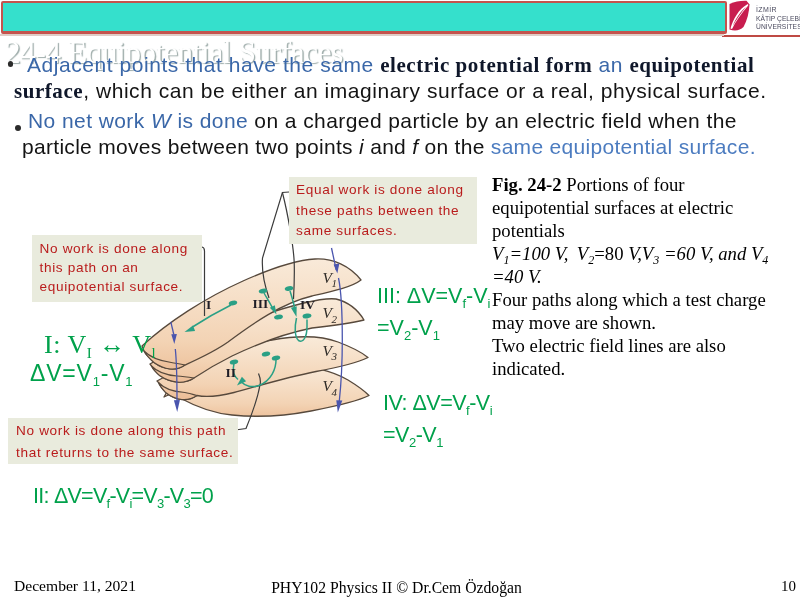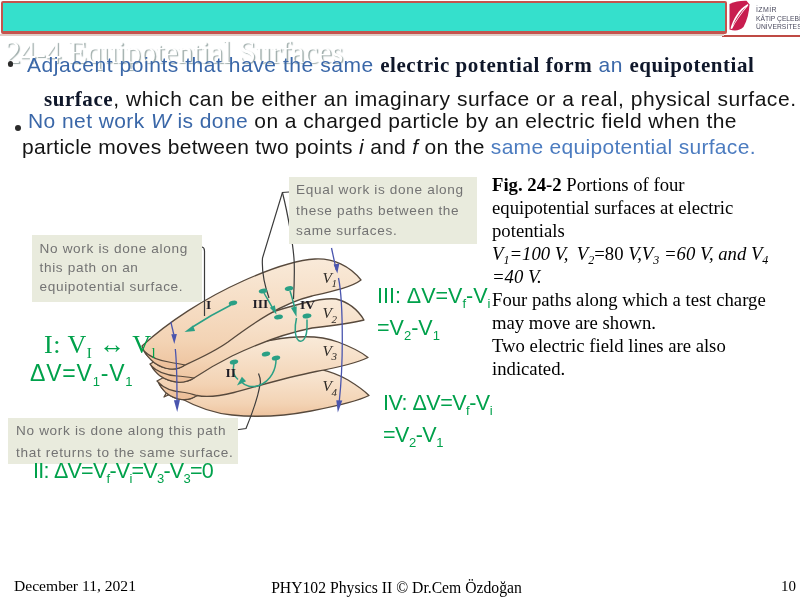--- a/index.html
+++ b/index.html
@@ -11,21 +11,21 @@
 #grayline{left:0;top:34.2px;width:724px;height:1.4px;background:#e0ccc6;}
 #hbar{left:1px;top:1px;width:722px;height:28px;background:#35e0cc;border:2px solid #c4544e;border-bottom-width:3.2px;border-radius:2px;}
 #htitle{left:5px;top:4.5px;font-family:"Liberation Serif",serif;font-size:31px;line-height:31px;letter-spacing:-0.3px;color:#ffffff;white-space:nowrap;}
 
 .line{white-space:nowrap;font-size:21px;line-height:24px;color:#141414;}
 .bl{color:#3a67a8;}
 .bb{color:#0f172a;font-weight:bold;font-family:Liberation Serif, serif;}
 .lb{color:#4c7cc0;}
 .bullet{width:5.5px;height:5.5px;background:#2b2b2b;border-radius:50%;}
 
-.callout{background:#e9ebdd;color:#737373;font-size:13.6px;line-height:21px;letter-spacing:0.66px;}
+.callout{background:#e9ebdd;color:#b91c1c;font-size:13.6px;line-height:21px;letter-spacing:0.66px;}
 
 .grn{color:#00a14b;font-size:21.5px;line-height:32px;white-space:nowrap;}
 .grn sub{font-size:13px;vertical-align:-5px;line-height:0;}
 
 #cap{left:492px;top:173px;font-family:"Liberation Serif",serif;
      font-size:18.7px;line-height:23px;color:#000000;white-space:nowrap;}
 #cap .sub{font-size:12px;vertical-align:-4px;line-height:0;}
 
 .foot{font-family:"Liberation Serif",serif;color:#000000;}
 </style>
@@ -39,21 +39,21 @@
   <rect x="0" y="0" width="73" height="34.5" fill="#ffffff"></rect>
   <path d="M 2.5,4 C 8,1.5 14,0.5 19.5,0.8 L 22.5,4.5 C 22,12 20.5,20 16.5,27 C 13,30.5 8,31.5 2.5,29.5 Z" fill="#c81d4f"></path>
   <path d="M 3.5,28.5 C 6,19 12,9 20,4.5 C 21,4 21.8,4.8 21,5.8 C 14.5,13.5 8.5,21.5 5,29 Z M 5.8,26 C 9.5,19.5 14,12.5 19,7 C 13.5,11.5 8.5,18.5 5.8,26 Z" fill="#ffffff" fill-rule="evenodd"></path>
   <text x="29" y="12" font-size="7" letter-spacing="0.4" fill="#4a4a5e" font-family="Liberation Sans">İZMİR</text>
   <text x="29" y="20.5" font-size="6.7" letter-spacing="0" fill="#4a4a5e" font-family="Liberation Sans">KÂTİP ÇELEBİ</text>
   <text x="29" y="29" font-size="6.7" letter-spacing="0.1" fill="#4a4a5e" font-family="Liberation Sans">ÜNİVERSİTESİ</text>
 </svg>
 
 <div class="abs bullet" style="left:7.5px;top:61px;"></div>
 <div class="abs line" style="left:27px;top:52.5px;letter-spacing:0.55px;"><span class="bl">Adjacent points that have the same <b class="bb">electric potential form</b> an <b class="bb">equipotential</b></span></div>
-<div class="abs line" style="left:44px;top:78.5px;letter-spacing:0.55px;margin-top:8px;"><span class="bb">surface</span>, which can be either an imaginary surface or a real, physical surface.</div>
+<div class="abs line" style="left:14px;top:78.5px;letter-spacing:0.55px;"><span class="bb">surface</span>, which can be either an imaginary surface or a real, physical surface.</div>
 <div class="abs bullet" style="left:15px;top:124.5px;width:6px;height:6px;"></div>
 <div class="abs line" style="left:28px;top:108.5px;letter-spacing:0.42px;"><span class="bl">No net work <i>W</i> is done</span> on a charged particle by an electric field when the</div>
 <div class="abs line" style="left:22px;top:134.5px;letter-spacing:0.30px;">particle moves between two points <i>i</i> and <i>f</i> on the <span class="lb">same equipotential surface.</span></div>
 
 <svg class="abs" style="left:0;top:0" width="800" height="600" viewBox="0 0 800 600">
   <defs>
     <linearGradient id="peach" x1="0" y1="0" x2="0" y2="1">
       <stop offset="0" stop-color="#f9ead9"></stop>
       <stop offset="0.75" stop-color="#f3d3b4"></stop>
       <stop offset="1" stop-color="#eec39e"></stop>
@@ -138,19 +138,19 @@
 </svg>
 
 <div class="abs callout" style="left:289px;top:177px;width:181px;height:64px;padding:3px 0 0 7px;line-height:20.5px;">Equal work is done along<br>these paths between the<br>same surfaces.</div>
 <div class="abs callout" style="left:32px;top:234.5px;width:162px;height:63px;padding:4px 0 0 7.5px;line-height:19px;">No work is done along<br>this path on an<br>equipotential surface.</div>
 <div class="abs callout" style="left:8px;top:418px;width:222px;height:44px;padding:2px 0 0 8px;line-height:22px;">No work is done along this path<br>that returns to the same surface.</div>
 
 <div class="abs grn" style="left:44px;top:331px;font-family:'Liberation Serif',serif;font-size:26px;line-height:28px;letter-spacing:0.5px;">I: V<sub style="font-size:15px;">I</sub> <span style="font-size:26px;">↔</span> V<sub style="font-size:15px;">l</sub></div>
 <div class="abs grn" style="left:30px;top:357px;font-size:23px;letter-spacing:0.8px;">ΔV=V<sub>1</sub>-V<sub>1</sub></div>
 <div class="abs grn" style="left:377px;top:280px;">III: ΔV=V<sub>f</sub>-V<sub>i</sub><br>=V<sub>2</sub>-V<sub>1</sub></div>
 <div class="abs grn" style="left:383px;top:387px;letter-spacing:-0.5px;">IV: ΔV=V<sub>f</sub>-V<sub>i</sub><br>=V<sub>2</sub>-V<sub>1</sub></div>
-<div class="abs grn" style="left:33px;top:455px;letter-spacing:-0.75px;text-align:right;">II: ΔV=V<sub>f</sub>-V<sub>i</sub>=V<sub>3</sub>-V<sub>3</sub>=0</div>
+<div class="abs grn" style="left:33px;top:480px;letter-spacing:-0.75px;text-align:right;">II: ΔV=V<sub>f</sub>-V<sub>i</sub>=V<sub>3</sub>-V<sub>3</sub>=0</div>
 
 <div class="abs" id="cap"><b>Fig. 24-2</b> Portions of four<br>equipotential surfaces at electric<br>potentials<br><i>V<span class="sub">1</span>=100 V,  V<span class="sub">2</span></i>=80 <i>V,V<span class="sub">3</span> =60 V, and V<span class="sub">4</span></i><br><i>=40 V.</i><br>Four paths along which a test charge<br>may move are shown.<br>Two electric field lines are also<br>indicated.</div>
 
 <div class="abs foot" style="left:14px;top:576.5px;font-size:15.6px;">December 11, 2021</div>
 <div class="abs foot" style="left:0;top:579px;width:793px;text-align:center;font-size:15.7px;">PHY102 Physics II © Dr.Cem Özdoğan</div>
 <div class="abs foot" style="left:781px;top:577.5px;font-size:15px;">10</div>
 
 </body></html>

